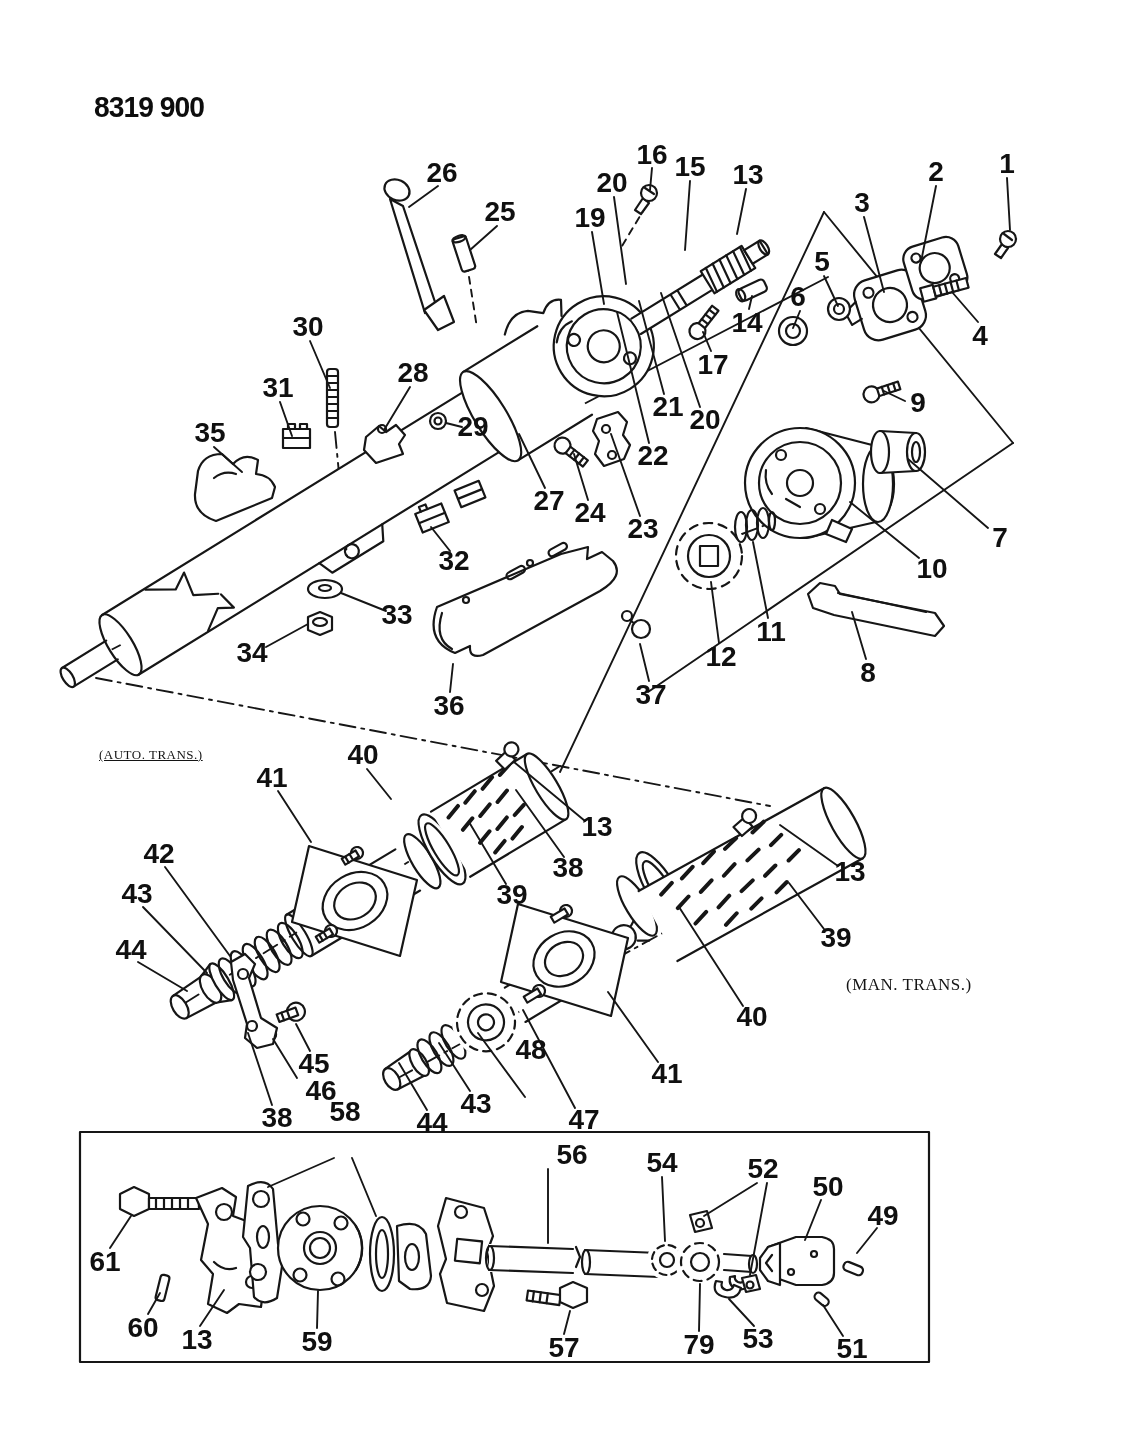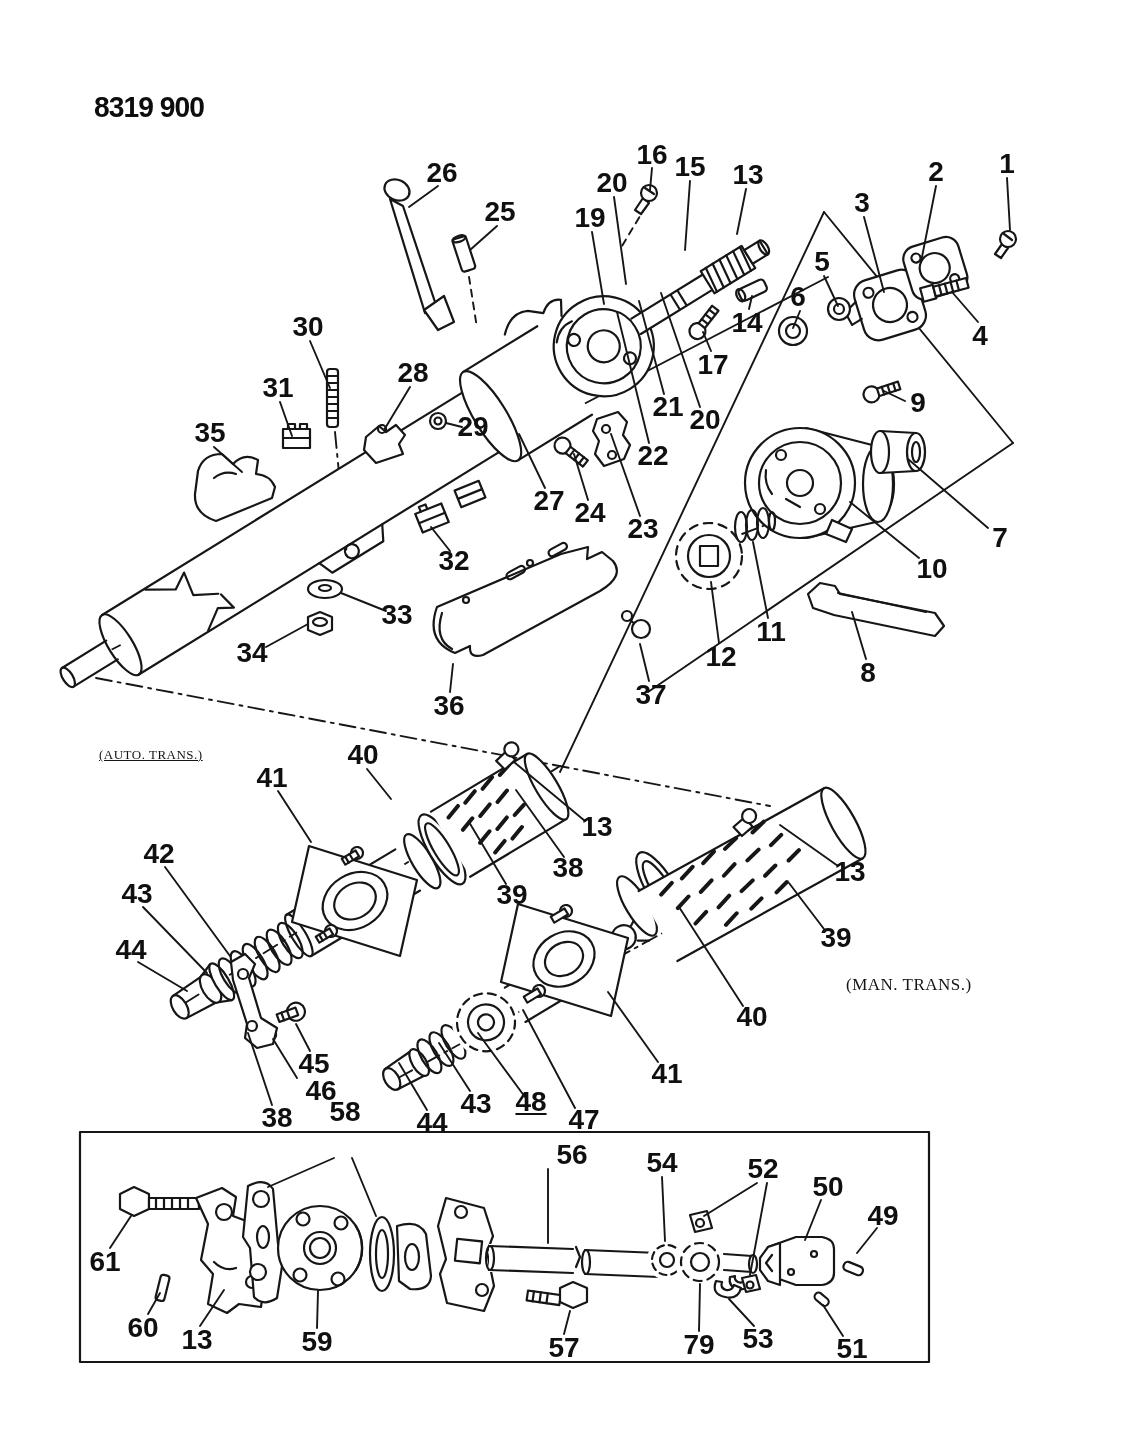--- a/index.html
+++ b/index.html
@@ -588,21 +588,21 @@
       <div class="callout" style="left: 597px; top: 827px;">13</div>
       <div class="callout" style="left: 850px; top: 872px;">13</div>
       <div class="callout" style="left: 836px; top: 938px;">39</div>
       <div class="callout" style="left: 752px; top: 1017px;">40</div>
       <div class="callout" style="left: 667px; top: 1074px;">41</div>
       <div class="callout" style="left: 314px; top: 1064px;">45</div>
       <div class="callout" style="left: 302px; top: 1091px; margin-left: 19px;">46</div>
       <div class="callout" style="left: 277px; top: 1118px;">38</div>
       <div class="callout" style="left: 432px; top: 1123px;">44</div>
       <div class="callout" style="left: 476px; top: 1104px;">43</div>
-      <div class="callout" style="left: 531px; top: 1102px; text-decoration: underline;">48</div>
+      <div class="callout" style="left: 531px; top: 1050px;">48</div>
       <div class="callout" style="left: 584px; top: 1120px;">47</div>
       <div class="callout" style="left: 883px; top: 1216px;">49</div>
       <div class="callout" style="left: 828px; top: 1187px;">50</div>
       <div class="callout" style="left: 852px; top: 1349px;">51</div>
       <div class="callout" style="left: 763px; top: 1169px;">52</div>
       <div class="callout" style="left: 758px; top: 1339px;">53</div>
       <div class="callout" style="left: 662px; top: 1163px;">54</div>
       <div class="callout" style="left: 699px; top: 1345px;">79</div>
       <div class="callout" style="left: 572px; top: 1155px;">56</div>
       <div class="callout" style="left: 564px; top: 1348px;">57</div>

